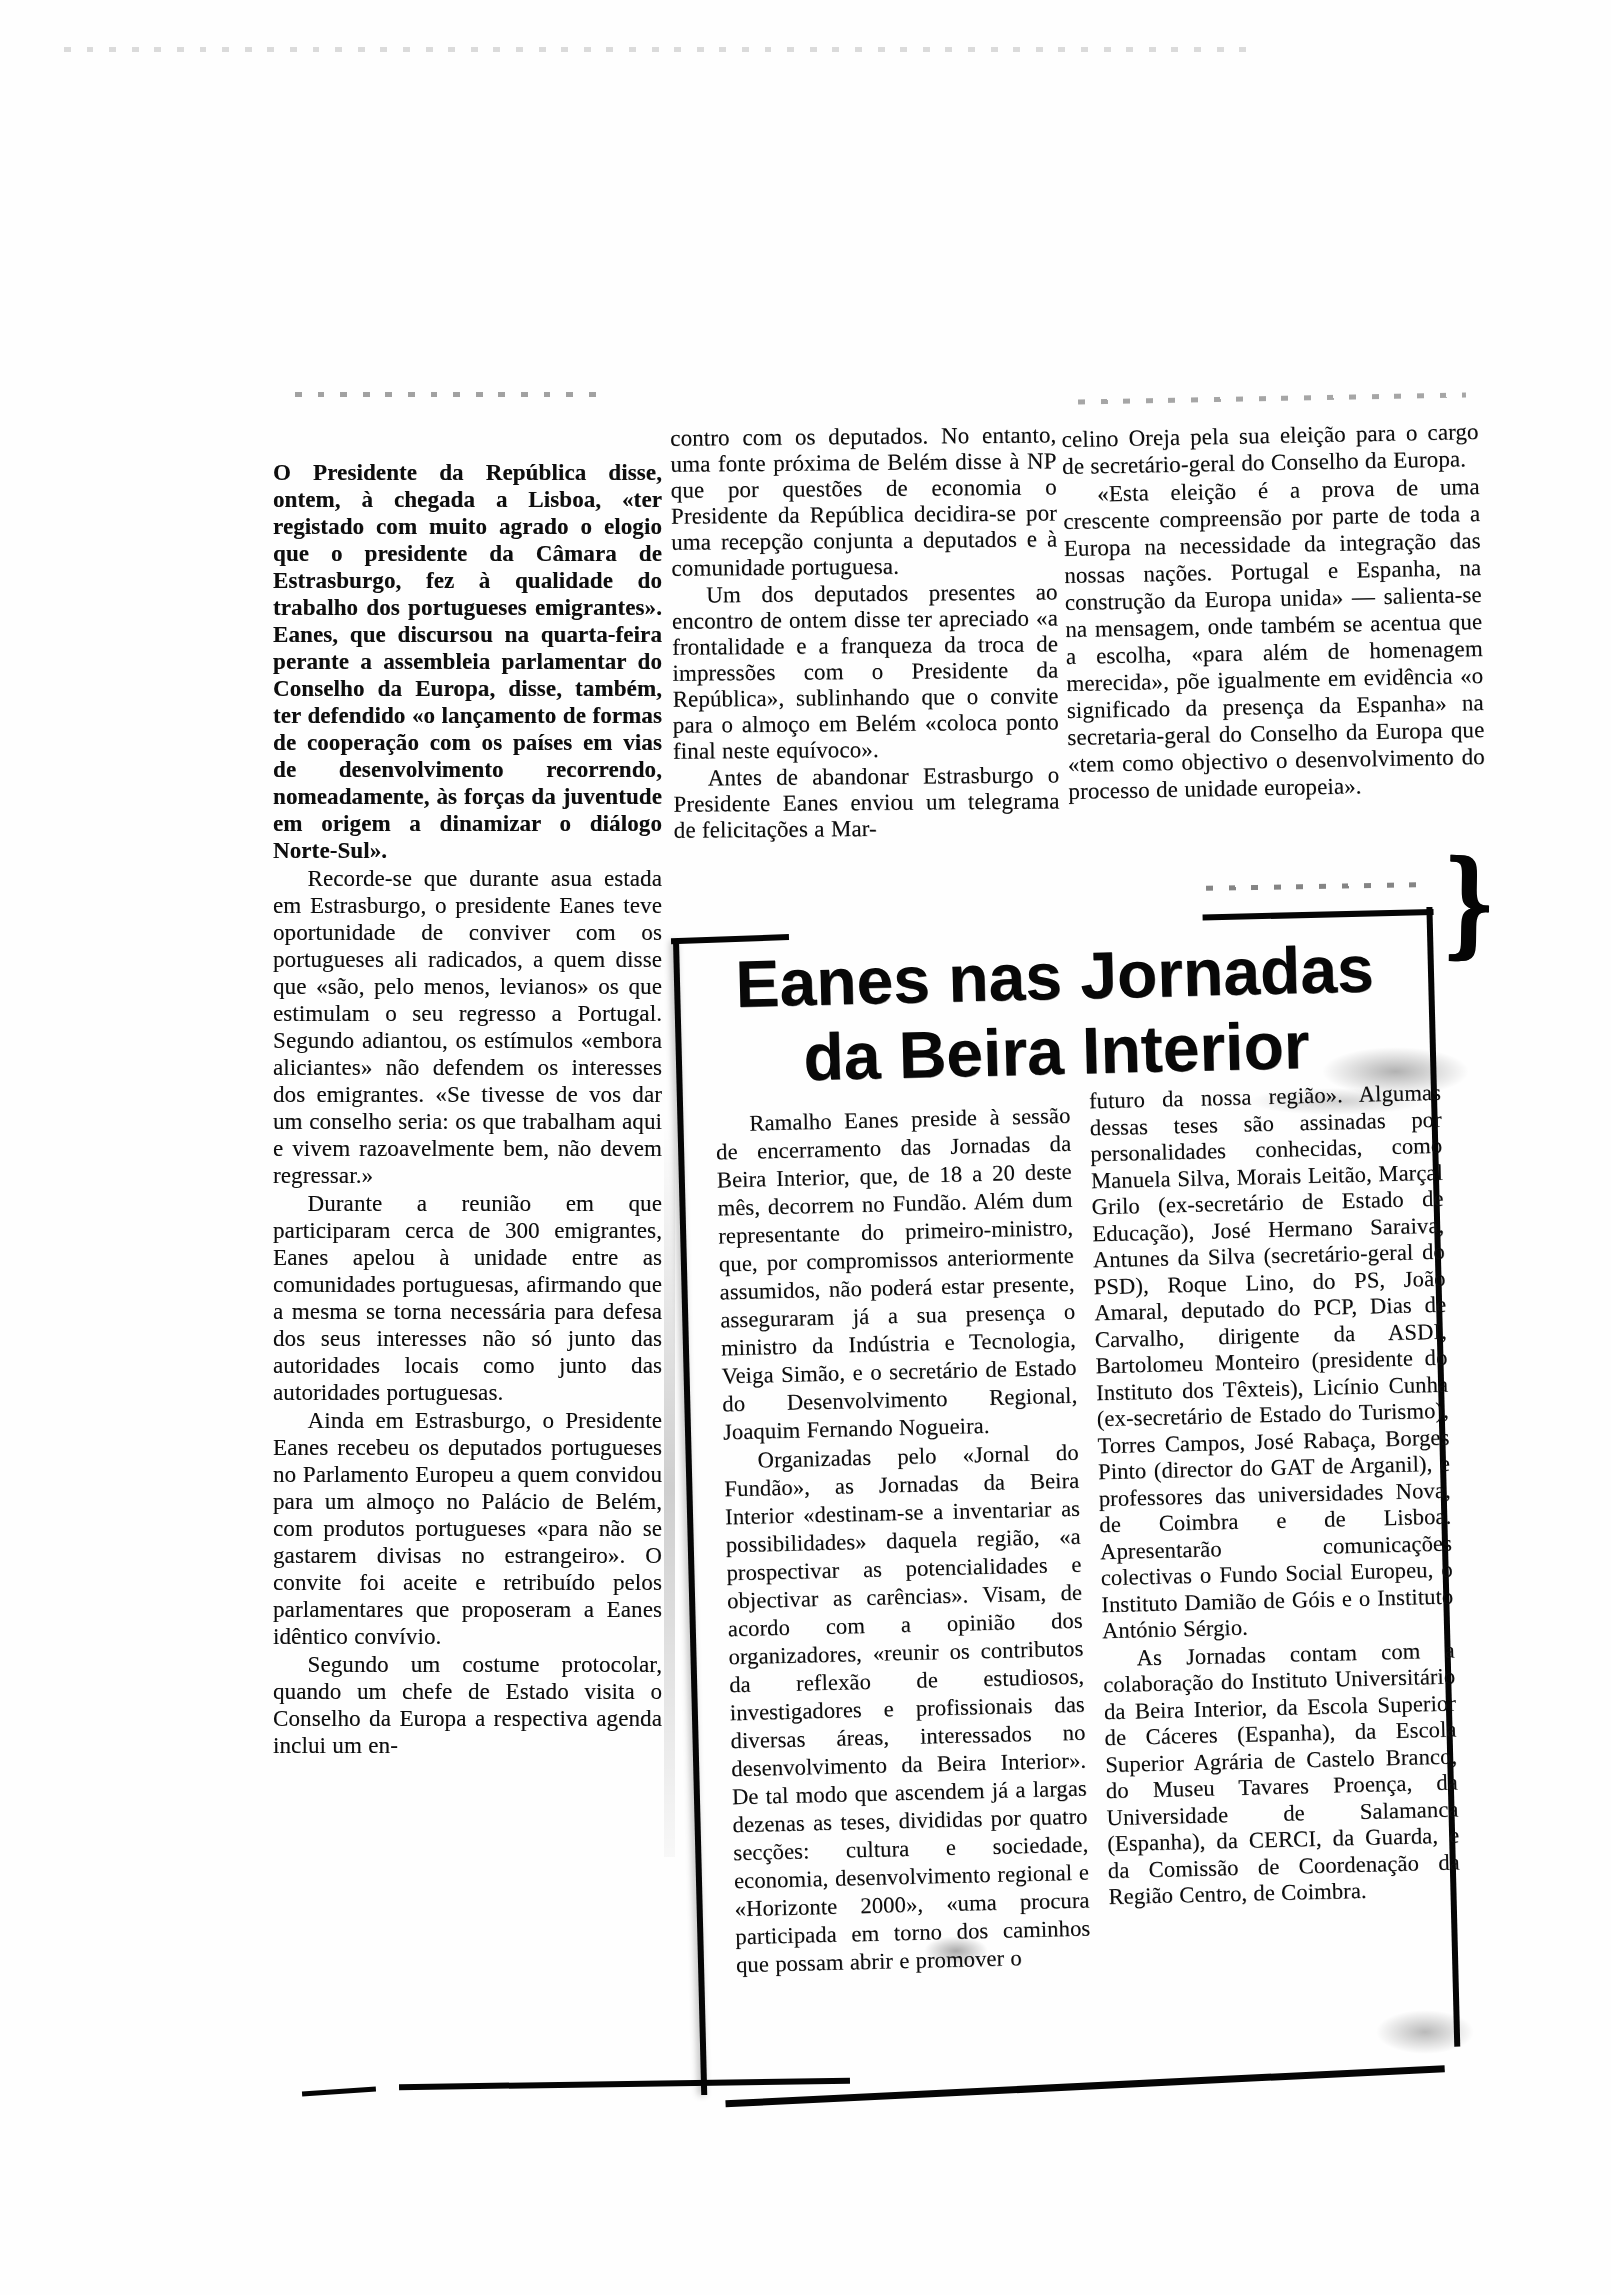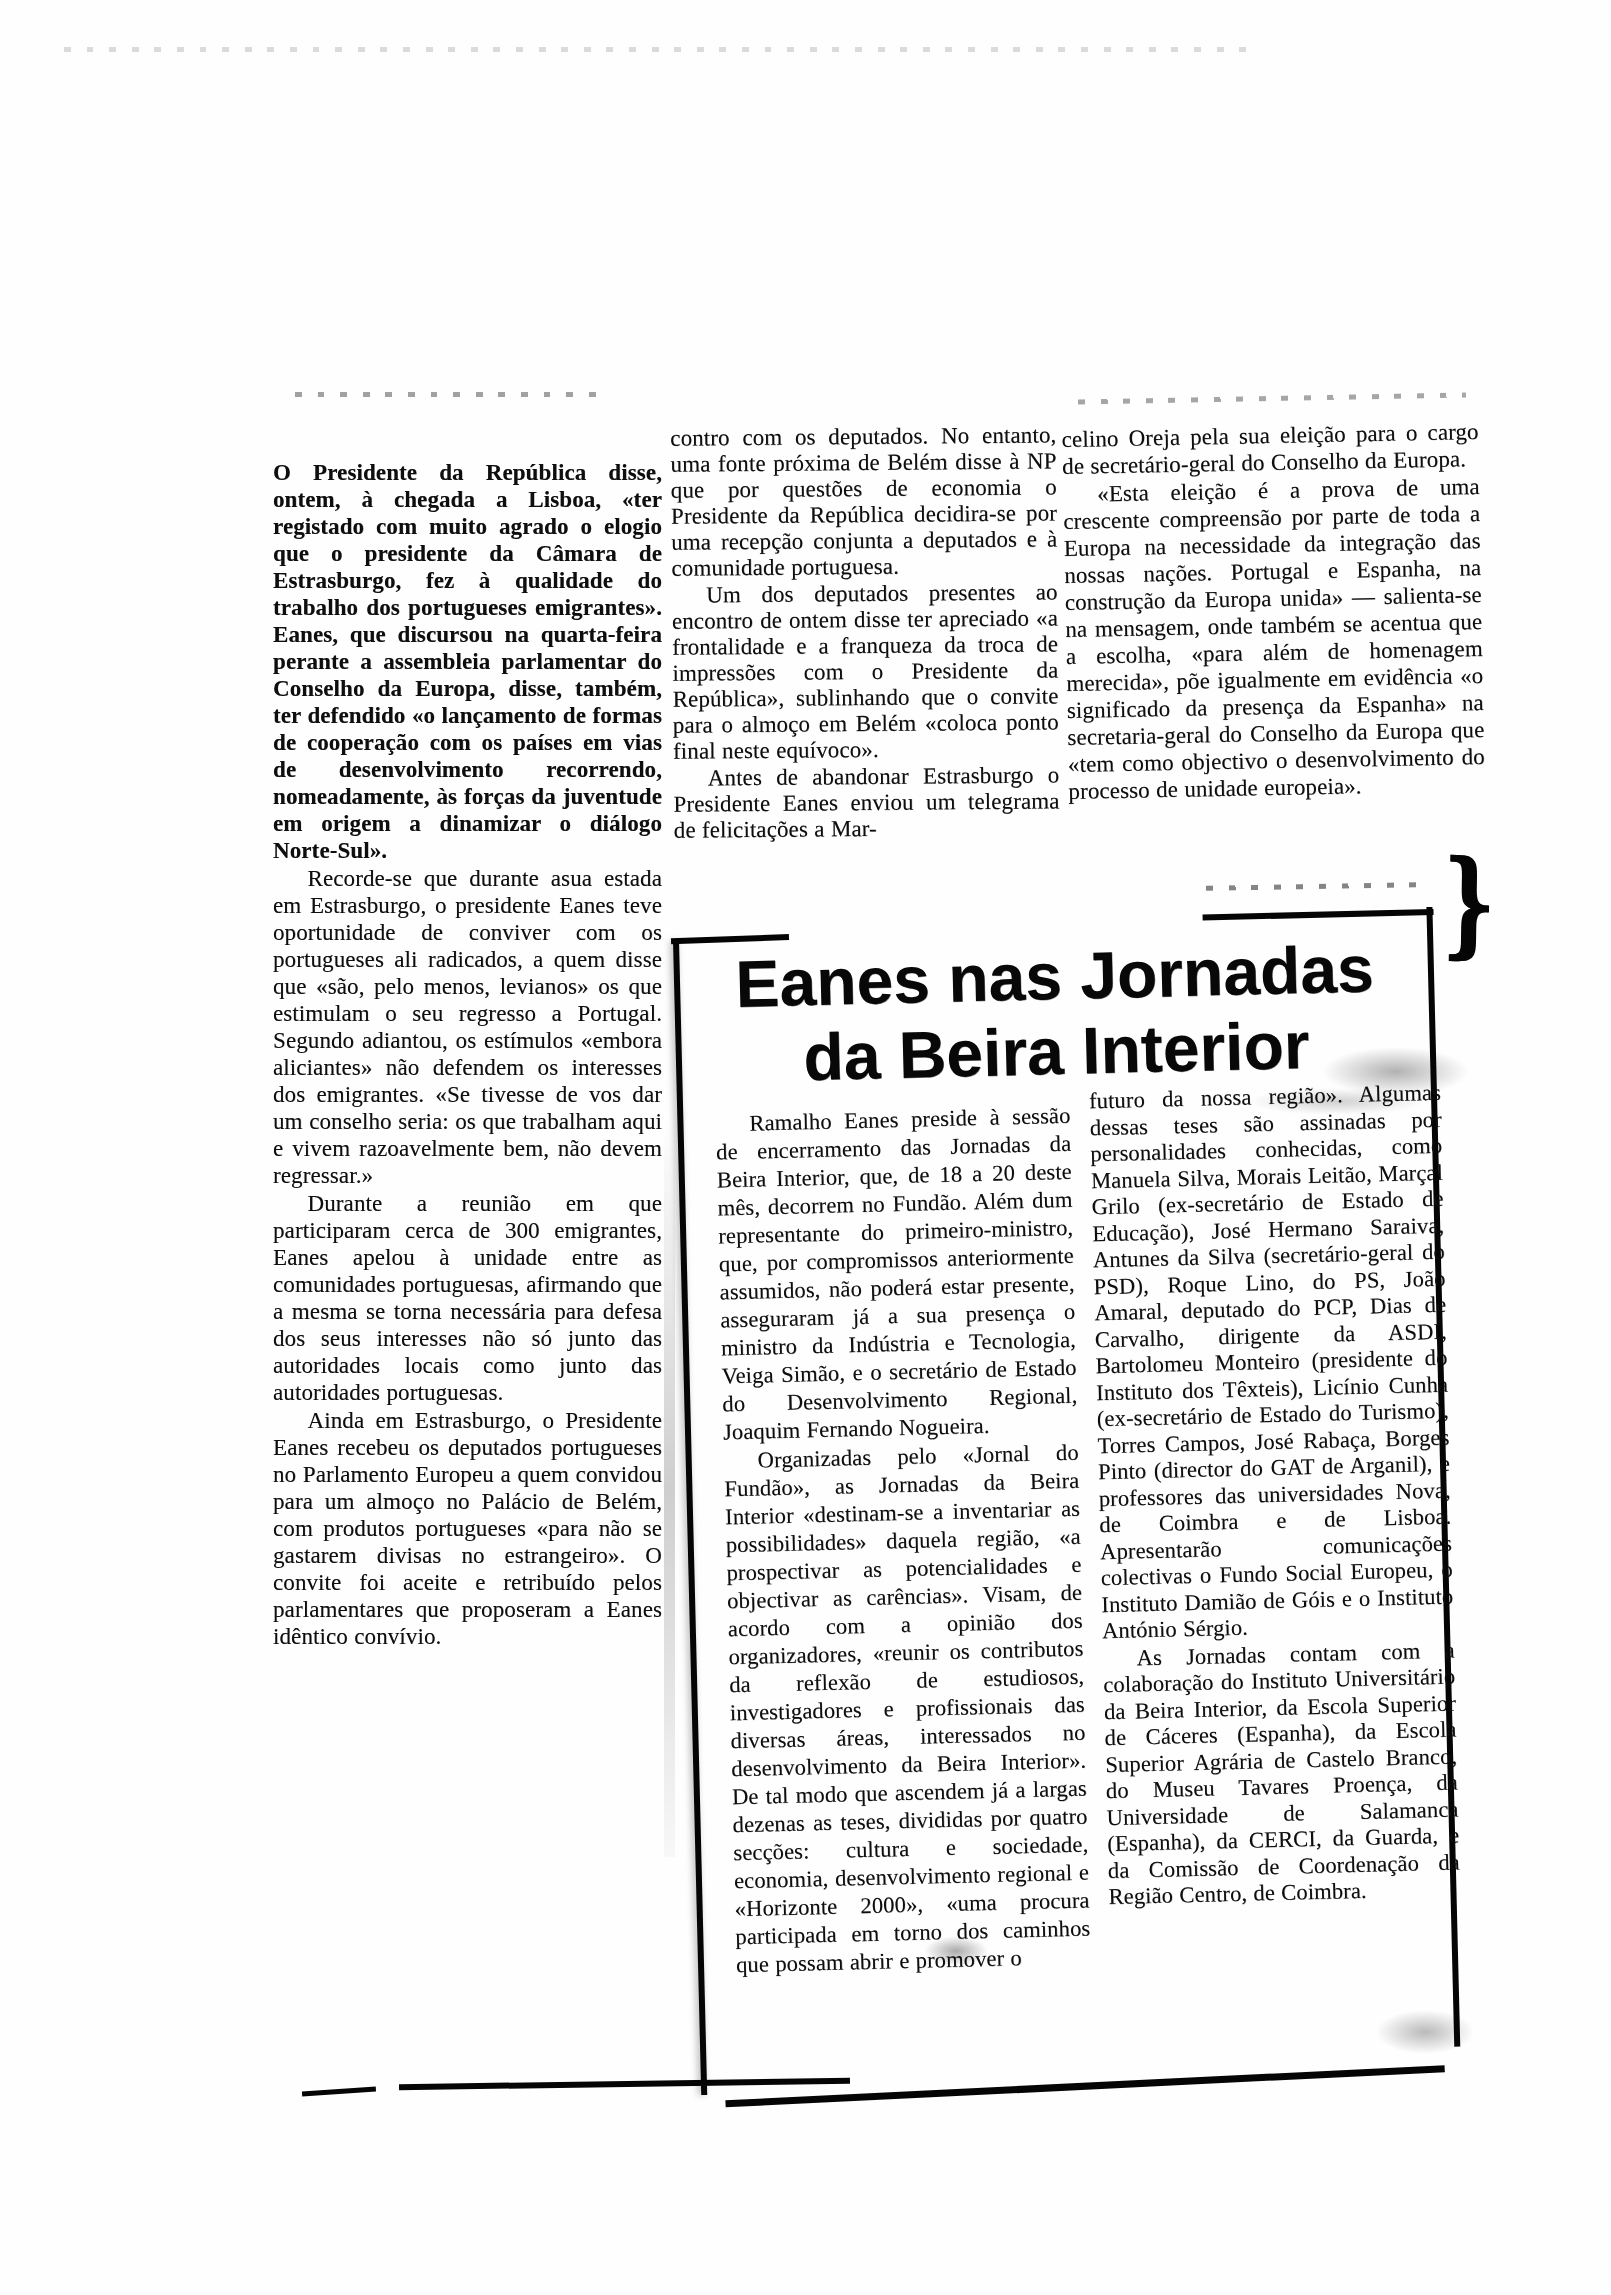--- a/index.html
+++ b/index.html
@@ -69,20 +69,21 @@
   <div class="speck-row" style="left:64px;top:47px;width:1189px;opacity:.16;"></div>
   <div class="speck-row" style="left:295px;top:392px;width:314px;opacity:.42;"></div>
   <div class="speck-row" style="left:1078px;top:396px;width:388px;opacity:.4;transform:rotate(-1deg);"></div>
 
   <section>
     <div class="col colA1">
       <p class="para lead">O Presidente da República disse, ontem, à chegada a Lisboa, «ter registado com muito agrado o elogio que o presidente da Câmara de Estrasburgo, fez à qualidade do trabalho dos portugueses emigrantes». Eanes, que discursou na quarta-feira perante a assembleia parlamentar do Conselho da Europa, disse, também, ter defendido «o lançamento de formas de cooperação com os países em vias de desenvolvimento recorrendo, nomeadamente, às forças da juventude em origem a dinamizar o diálogo Norte-Sul».</p>
       <p class="para indent">Recorde-se que durante asua estada em Estrasburgo, o presidente Eanes teve oportunidade de conviver com os portugueses ali radicados, a quem disse que «são, pelo menos, levianos» os que estimulam o seu regresso a Portugal. Segundo adiantou, os estímulos «embora aliciantes» não defendem os interesses dos emigrantes. «Se tivesse de vos dar um conselho seria: os que trabalham aqui e vivem razoavelmente bem, não devem regressar.»</p>
       <p class="para indent">Durante a reunião em que participaram cerca de 300 emigrantes, Eanes apelou à unidade entre as comunidades portuguesas, afirmando que a mesma se torna necessária para defesa dos seus interesses não só junto das autoridades locais como junto das autoridades portuguesas.</p>
       <p class="para indent">Ainda em Estrasburgo, o Presidente Eanes recebeu os deputados portugueses no Parlamento Europeu a quem convidou para um almoço no Palácio de Belém, com produtos portugueses «para não se gastarem divisas no estrangeiro». O convite foi aceite e retribuído pelos parlamentares que proposeram a Eanes idêntico convívio.</p>
+      <p class="para indent">Segundo um costume protocolar, quando um chefe de Estado visita o Conselho da Europa a respectiva agenda inclui um en-</p>
     </div>
     <div class="col colA2">
       <p class="para">contro com os deputados. No entanto, uma fonte próxima de Belém disse à NP que por questões de economia o Presidente da República decidira-se por uma recepção conjunta a deputados e à comunidade portuguesa.</p>
       <p class="para indent">Um dos deputados presentes ao encontro de ontem disse ter apreciado «a frontalidade e a franqueza da troca de impressões com o Presidente da República», sublinhando que o convite para o almoço em Belém «coloca ponto final neste equívoco».</p>
       <p class="para indent">Antes de abandonar Estrasburgo o Presidente Eanes enviou um telegrama de felicitações a Mar-</p>
     </div>
     <div class="col colA3">
       <p class="para">celino Oreja pela sua eleição para o cargo de secretário-geral do Conselho da Europa.</p>
       <p class="para indent">«Esta eleição é a prova de uma crescente compreensão por parte de toda a Europa na necessidade da integração das nossas nações. Portugal e Espanha, na construção da Europa unida» — salienta-se na mensagem, onde também se acentua que a escolha, «para além de homenagem merecida», põe igualmente em evidência «o significado da presença da Espanha» na secretaria-geral do Conselho da Europa que «tem como objectivo o desenvolvimento do processo de unidade europeia».</p>
     </div>

